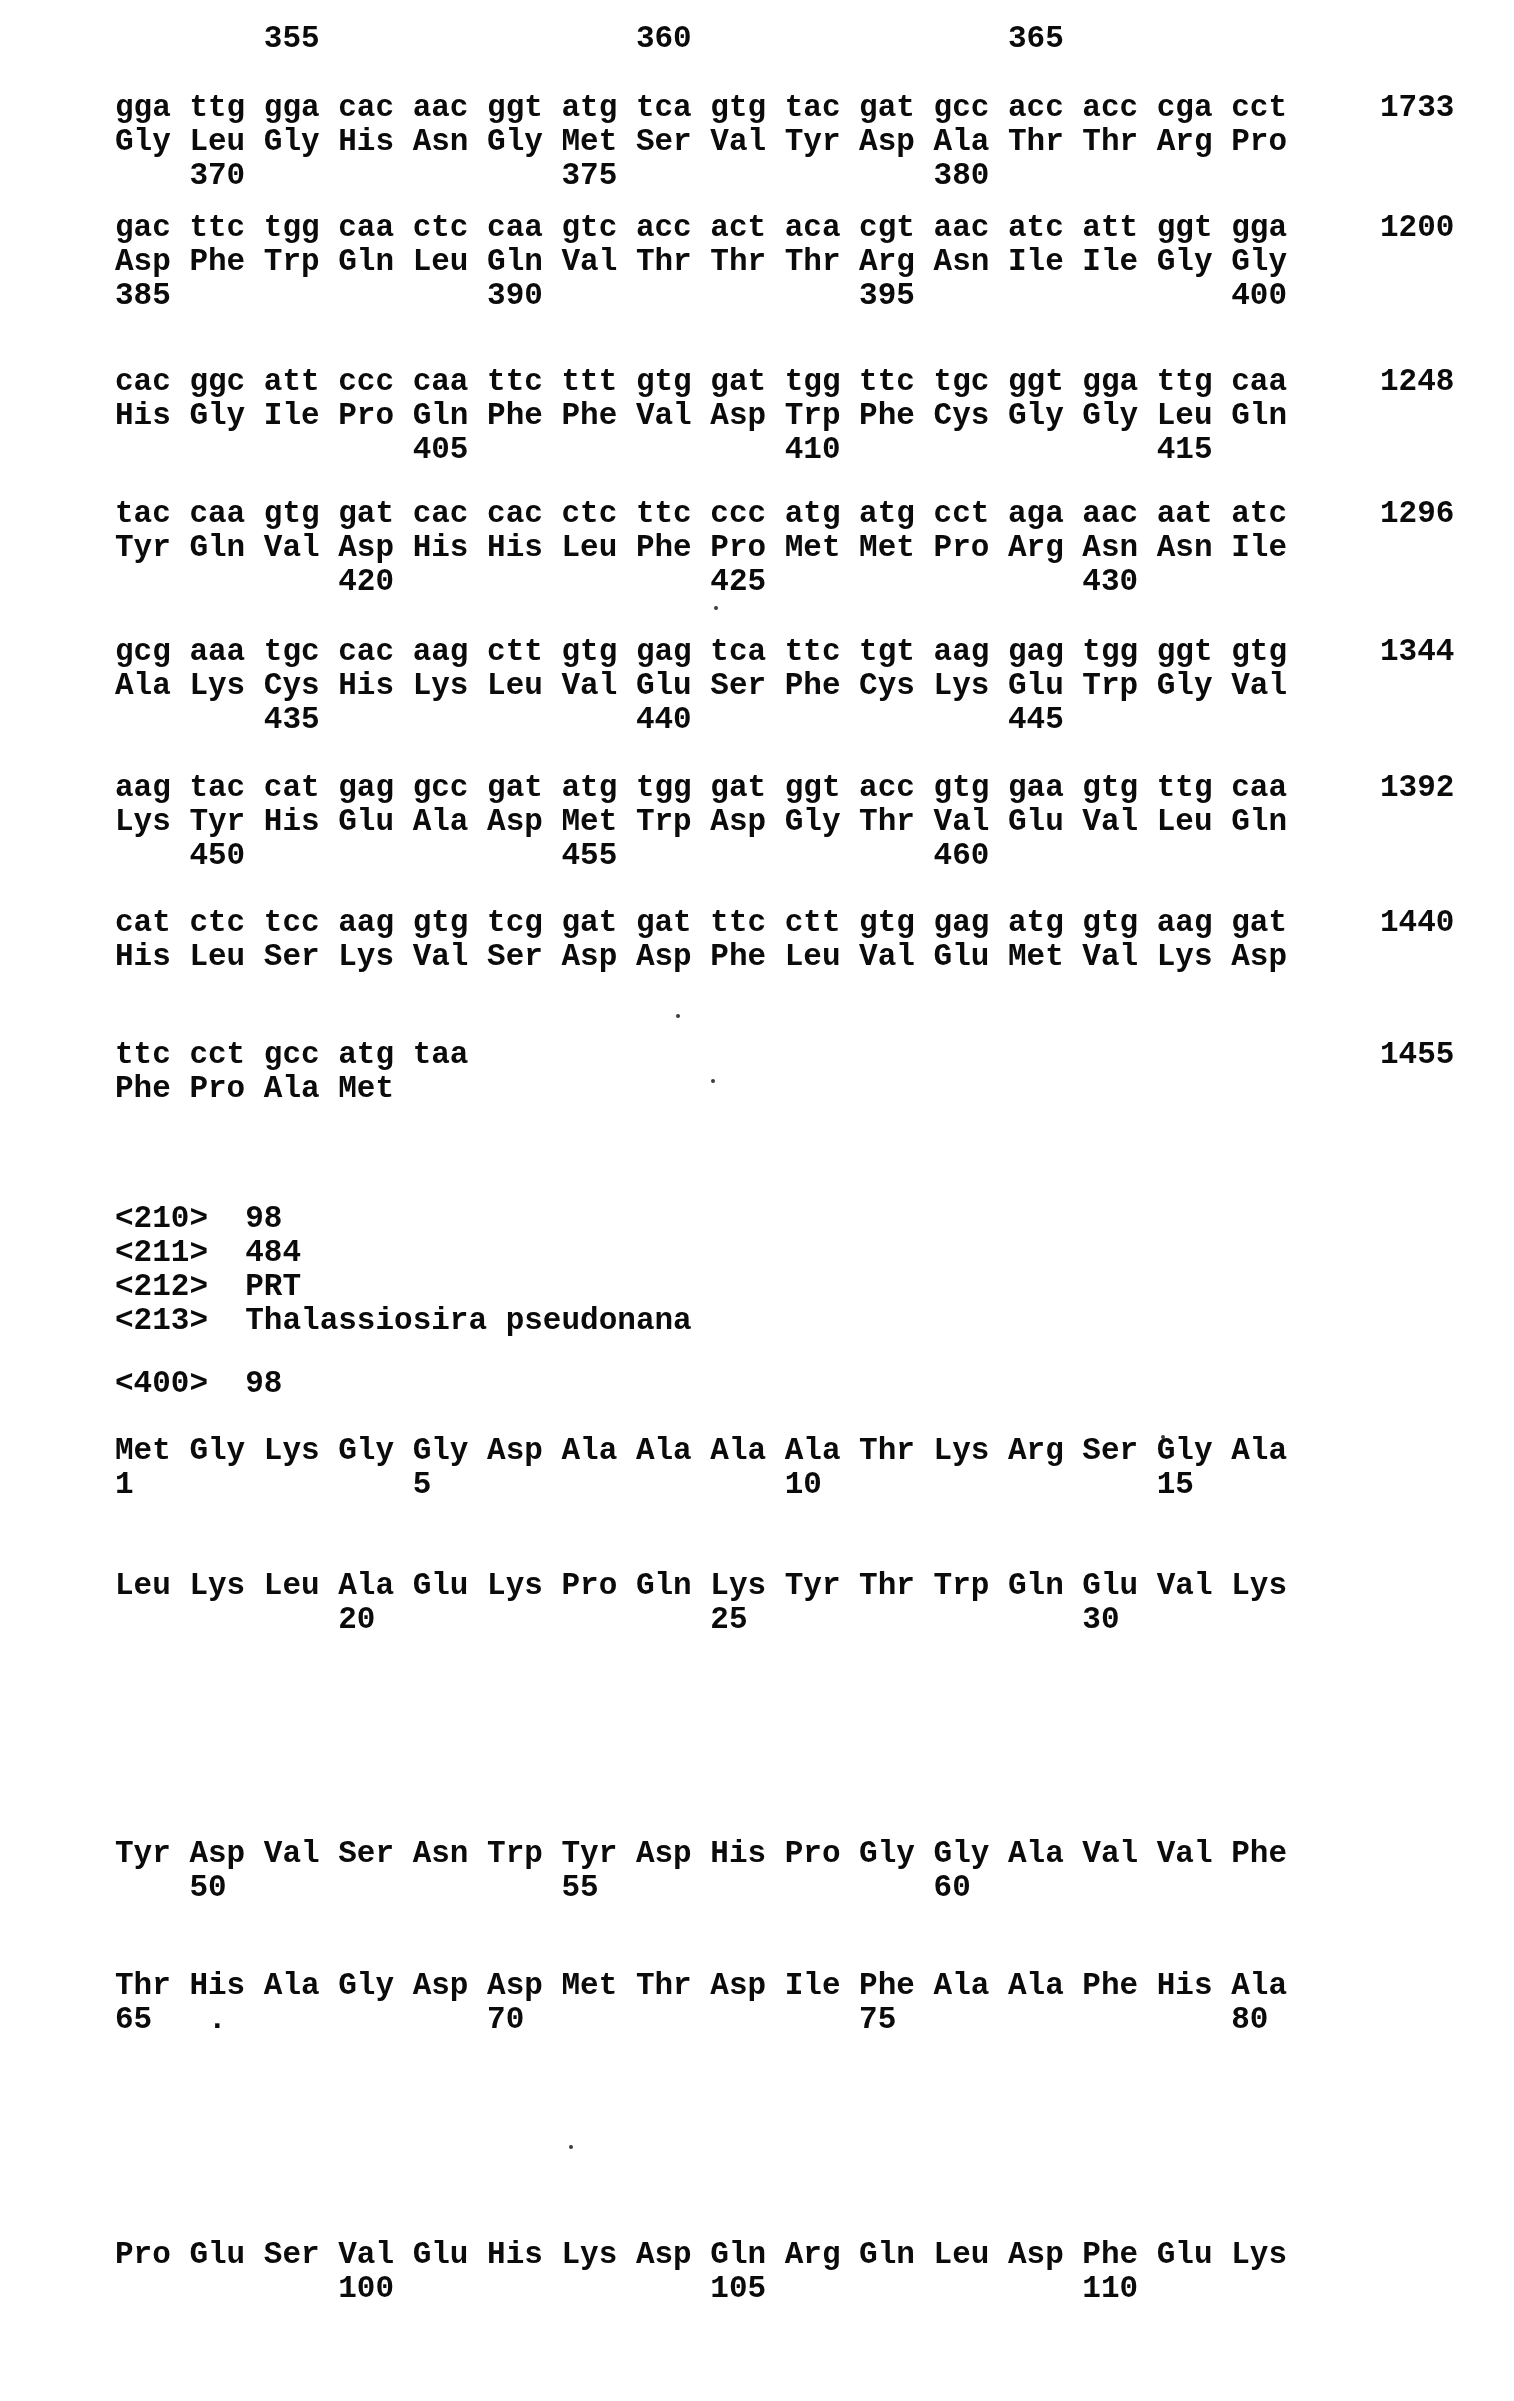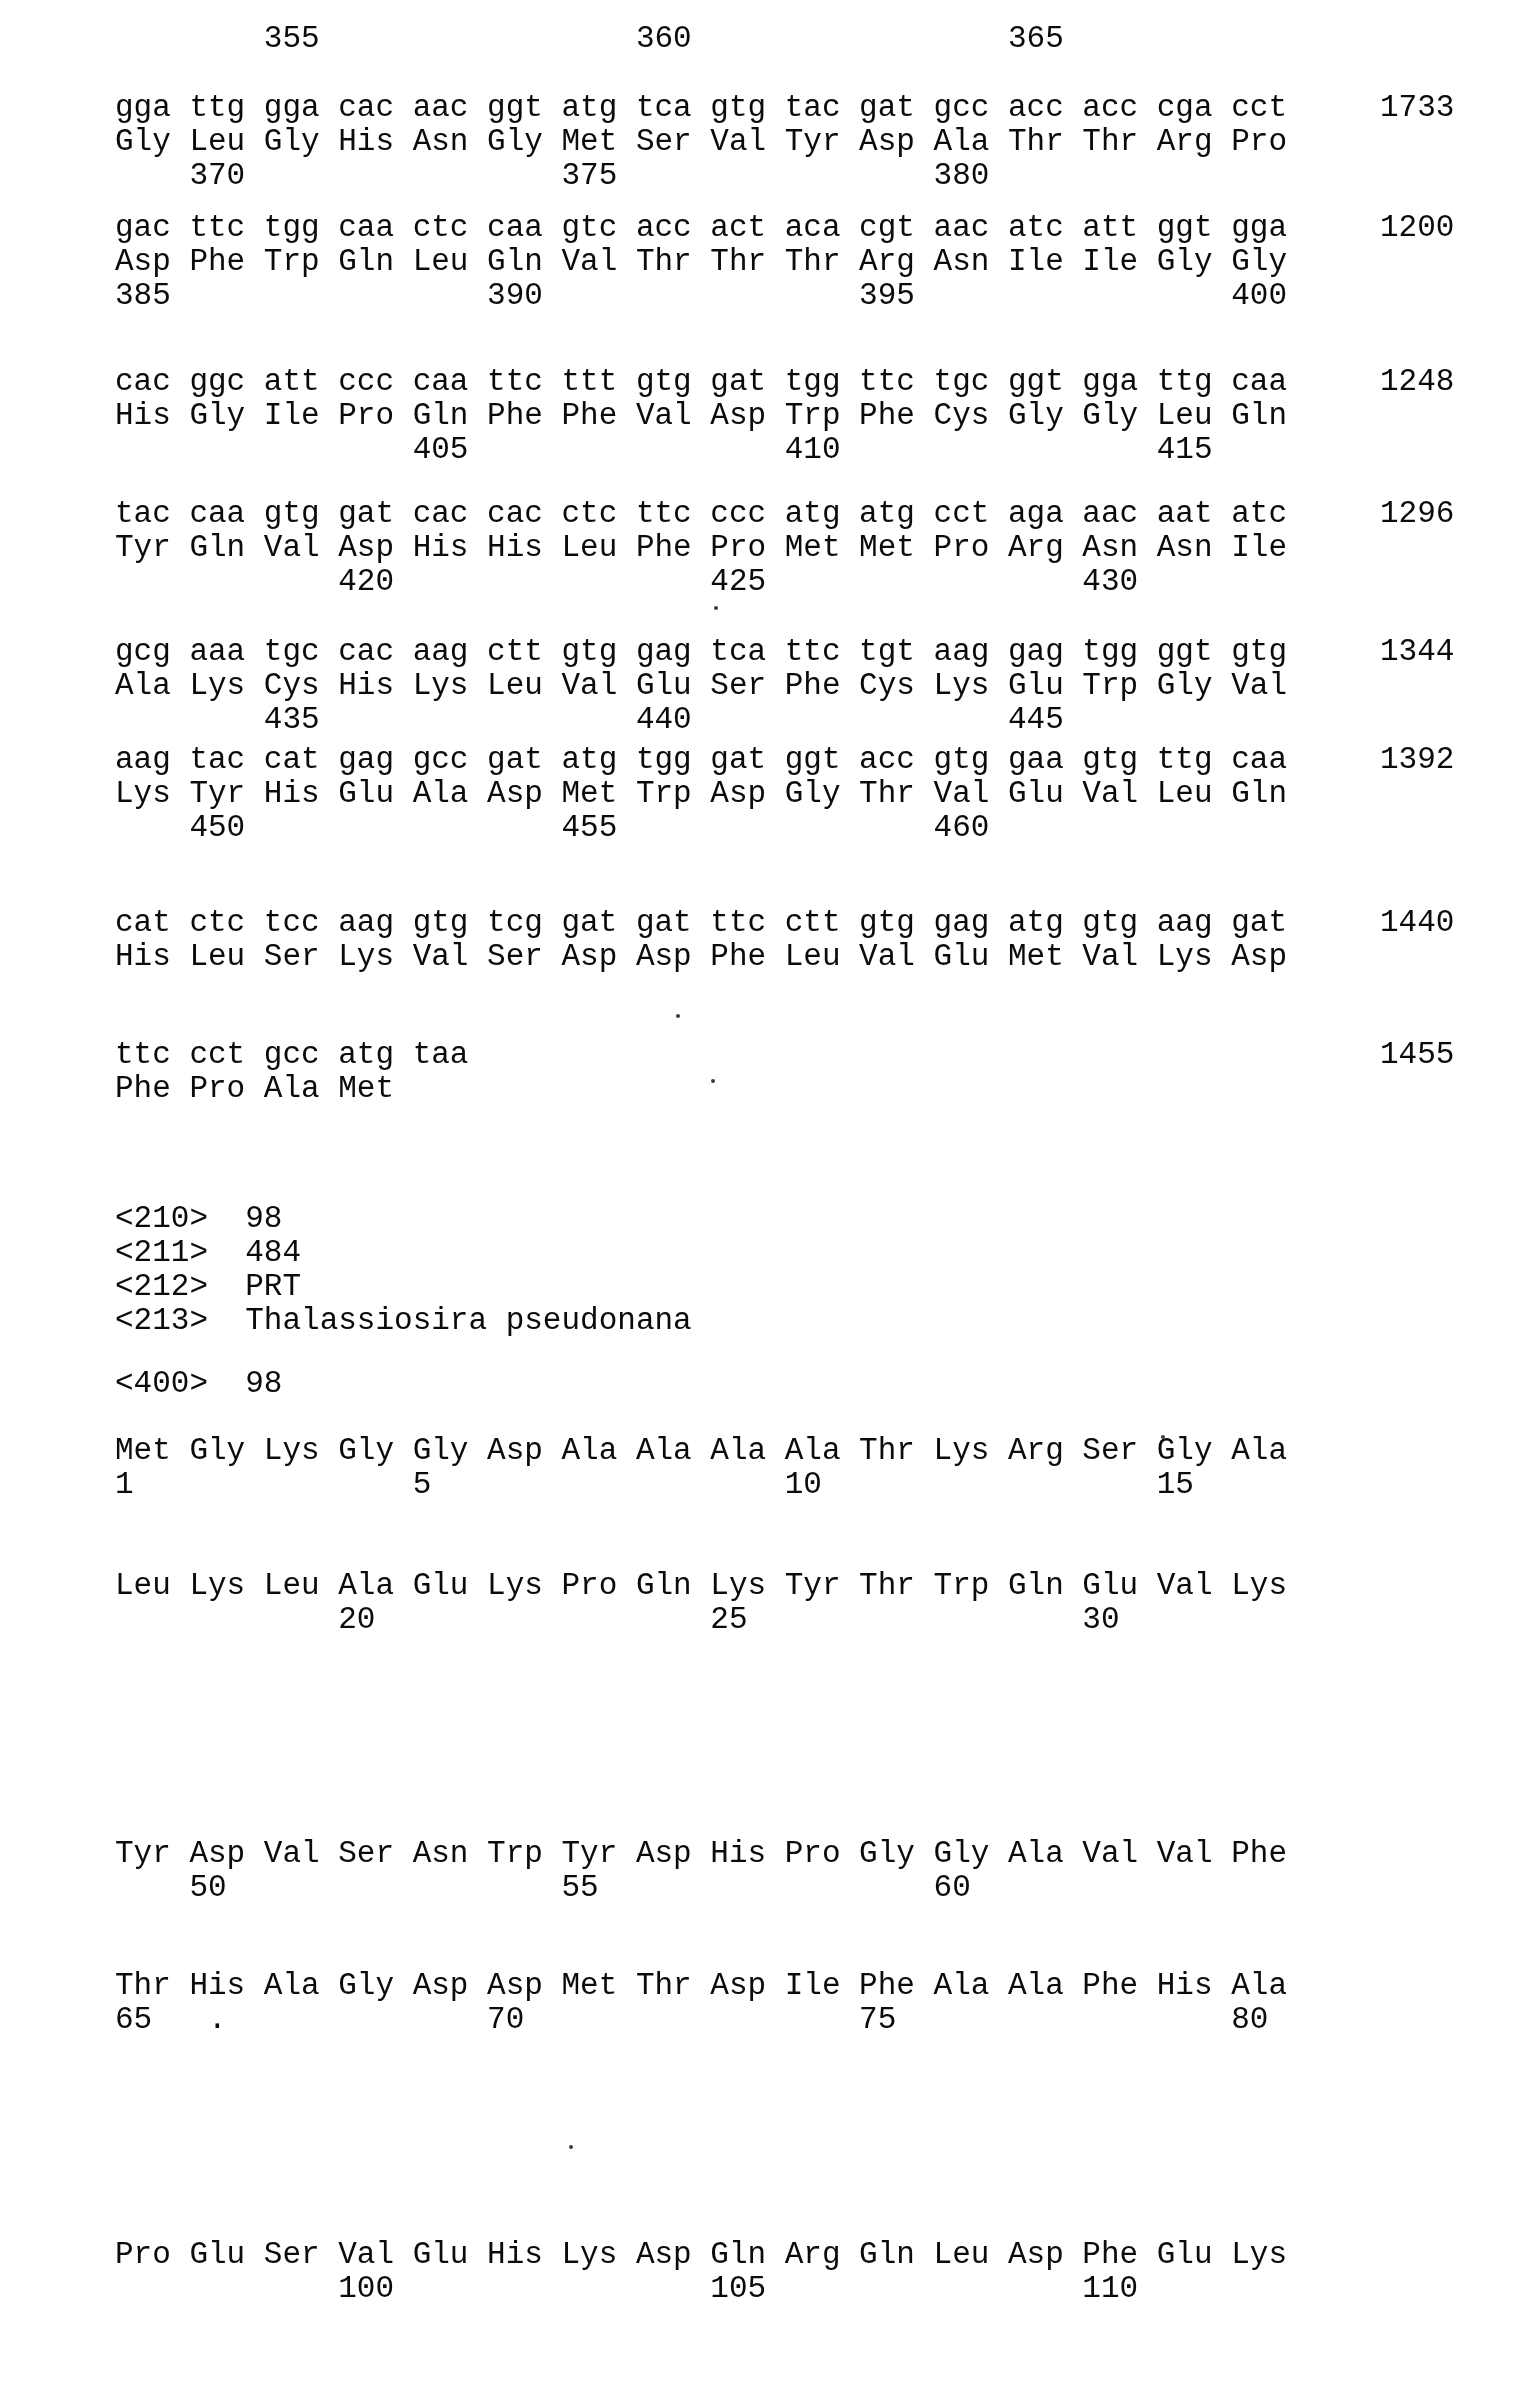--- a/index.html
+++ b/index.html
@@ -12,21 +12,21 @@
     font-family: "Liberation Mono", "DejaVu Sans Mono", monospace;
   }
   .seqline, .seqblock {
     position: absolute;
     left: 115px;
     margin: 0;
     padding: 0;
     white-space: pre;
     color: #0b0b0b;
     font-family: "Liberation Mono", "DejaVu Sans Mono", monospace;
-    font-weight: normal;
+    font-weight: bold;
     font-size: 31px;
     line-height: 34px;
     letter-spacing: 0px;
   }
   .speck {
     position: absolute;
     width: 4.4px;
     height: 4.4px;
     border-radius: 50%;
     background: #1a1a1a;
@@ -43,21 +43,21 @@
   <pre class="seqblock" style="top:91px"><div>gga ttg gga cac aac ggt atg tca gtg tac gat gcc acc acc cga cct     1733</div><div>Gly Leu Gly His Asn Gly Met Ser Val Tyr Asp Ala Thr Thr Arg Pro</div><div>    370                 375                 380</div></pre>
 
   <pre class="seqblock" style="top:211px"><div>gac ttc tgg caa ctc caa gtc acc act aca cgt aac atc att ggt gga     1200</div><div>Asp Phe Trp Gln Leu Gln Val Thr Thr Thr Arg Asn Ile Ile Gly Gly</div><div>385                 390                 395                 400</div></pre>
 
   <pre class="seqblock" style="top:365px"><div>cac ggc att ccc caa ttc ttt gtg gat tgg ttc tgc ggt gga ttg caa     1248</div><div>His Gly Ile Pro Gln Phe Phe Val Asp Trp Phe Cys Gly Gly Leu Gln</div><div>                405                 410                 415</div></pre>
 
   <pre class="seqblock" style="top:497px"><div>tac caa gtg gat cac cac ctc ttc ccc atg atg cct aga aac aat atc     1296</div><div>Tyr Gln Val Asp His His Leu Phe Pro Met Met Pro Arg Asn Asn Ile</div><div>            420                 425                 430</div></pre>
 
   <pre class="seqblock" style="top:635px"><div>gcg aaa tgc cac aag ctt gtg gag tca ttc tgt aag gag tgg ggt gtg     1344</div><div>Ala Lys Cys His Lys Leu Val Glu Ser Phe Cys Lys Glu Trp Gly Val</div><div>        435                 440                 445</div></pre>
 
-  <pre class="seqblock" style="top:743px"><div>aag tac cat gag gcc gat atg tgg gat ggt acc gtg gaa gtg ttg caa     1392</div><div>Lys Tyr His Glu Ala Asp Met Trp Asp Gly Thr Val Glu Val Leu Gln</div><div>    450                 455                 460</div></pre>
+  <pre class="seqblock" style="top:771px"><div>aag tac cat gag gcc gat atg tgg gat ggt acc gtg gaa gtg ttg caa     1392</div><div>Lys Tyr His Glu Ala Asp Met Trp Asp Gly Thr Val Glu Val Leu Gln</div><div>    450                 455                 460</div></pre>
 
   <pre class="seqblock" style="top:906px"><div>cat ctc tcc aag gtg tcg gat gat ttc ctt gtg gag atg gtg aag gat     1440</div><div>His Leu Ser Lys Val Ser Asp Asp Phe Leu Val Glu Met Val Lys Asp</div></pre>
 
   <pre class="seqblock" style="top:1038px"><div>ttc cct gcc atg taa                                                 1455</div><div>Phe Pro Ala Met</div></pre>
 
   <pre class="seqblock" style="top:1202px"><div>&lt;210&gt;  98</div><div>&lt;211&gt;  484</div><div>&lt;212&gt;  PRT</div><div>&lt;213&gt;  Thalassiosira pseudonana</div></pre>
 
   <pre class="seqline" style="top:1367px">&lt;400&gt;  98</pre>
 
   <pre class="seqblock" style="top:1434px"><div>Met Gly Lys Gly Gly Asp Ala Ala Ala Ala Thr Lys Arg Ser Gly Ala</div><div>1               5                   10                  15</div></pre>

